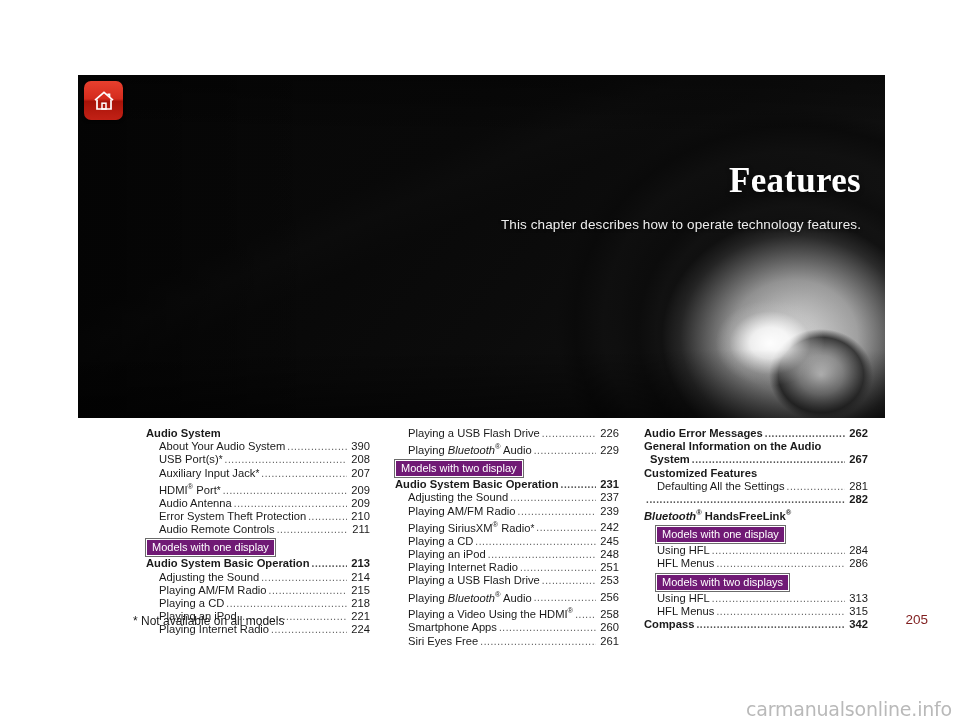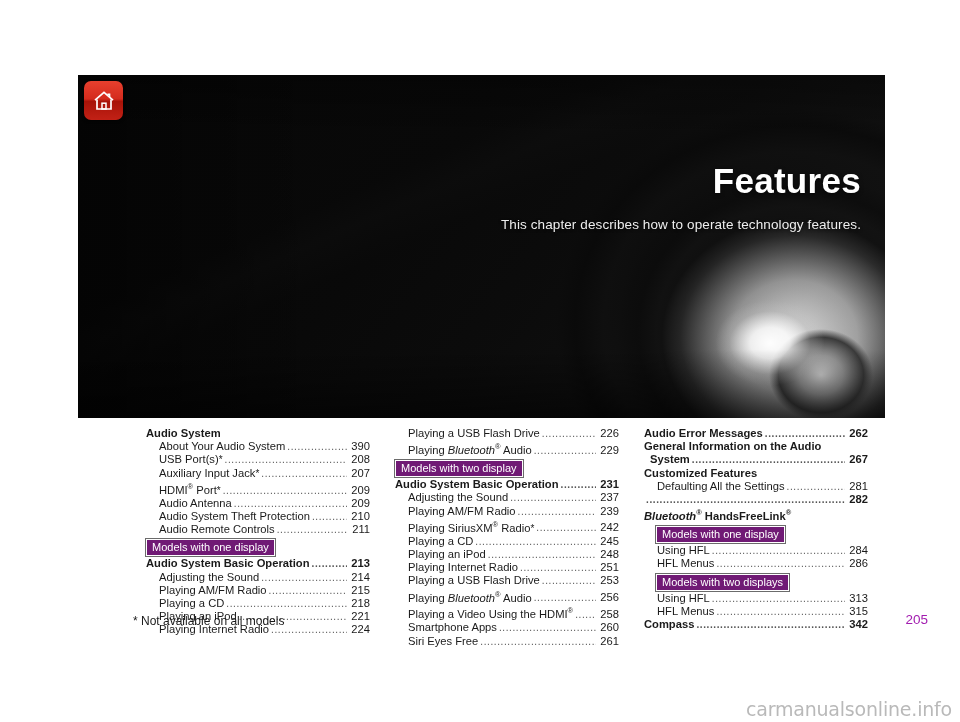--- a/index.html
+++ b/index.html
@@ -72,20 +72,21 @@
 
   .hero-title {
     position: absolute;
     right: 24px;
     top: 86px;
     font-size: 35px;
     font-weight: bold;
     color: #ffffff;
     letter-spacing: 0.3px;
     text-shadow: 0 1px 4px rgba(0,0,0,0.55);
+    font-family: Liberation Serif, serif;
   }
   .hero-sub {
     position: absolute;
     right: 24px;
     top: 142px;
     font-size: 13.5px;
     color: #eeeeee;
     letter-spacing: 0.1px;
     text-shadow: 0 1px 3px rgba(0,0,0,0.5);
   }
@@ -158,21 +159,21 @@
     left: 133px;
     top: 614px;
     font-size: 12px;
     color: #1a1a1a;
   }
   .pagenum {
     position: absolute;
     right: 32px;
     top: 612px;
     font-size: 13.5px;
-    color: #a21caf;
+    color: #7f1d1d;
   }
   .watermark {
     position: absolute;
     right: 8px;
     bottom: 2px;
     font-size: 19px;
     color: #b9b9b9;
     font-family: "DejaVu Sans", sans-serif;
     letter-spacing: -0.2px;
   }
@@ -224,21 +225,21 @@
         <span class="lbl">HDMI<span class="sup">®</span> Port<span class="ast">*</span></span>
         <span class="dots">................................................................</span>
         <span class="pg">209</span>
       </div>
       <div class="row sub">
         <span class="lbl">Audio Antenna</span>
         <span class="dots">................................................................</span>
         <span class="pg">209</span>
       </div>
       <div class="row sub">
-        <span class="lbl">Audio System Theft Protection</span>
+        <span class="lbl">Error System Theft Protection</span>
         <span class="dots">................................................................</span>
         <span class="pg">210</span>
       </div>
       <div class="row sub">
         <span class="lbl">Audio Remote Controls</span>
         <span class="dots">................................................................</span>
         <span class="pg">211</span>
       </div>
       <div class="badge-row"><span class="badge">Models with one display</span></div>
       <div class="row head">

